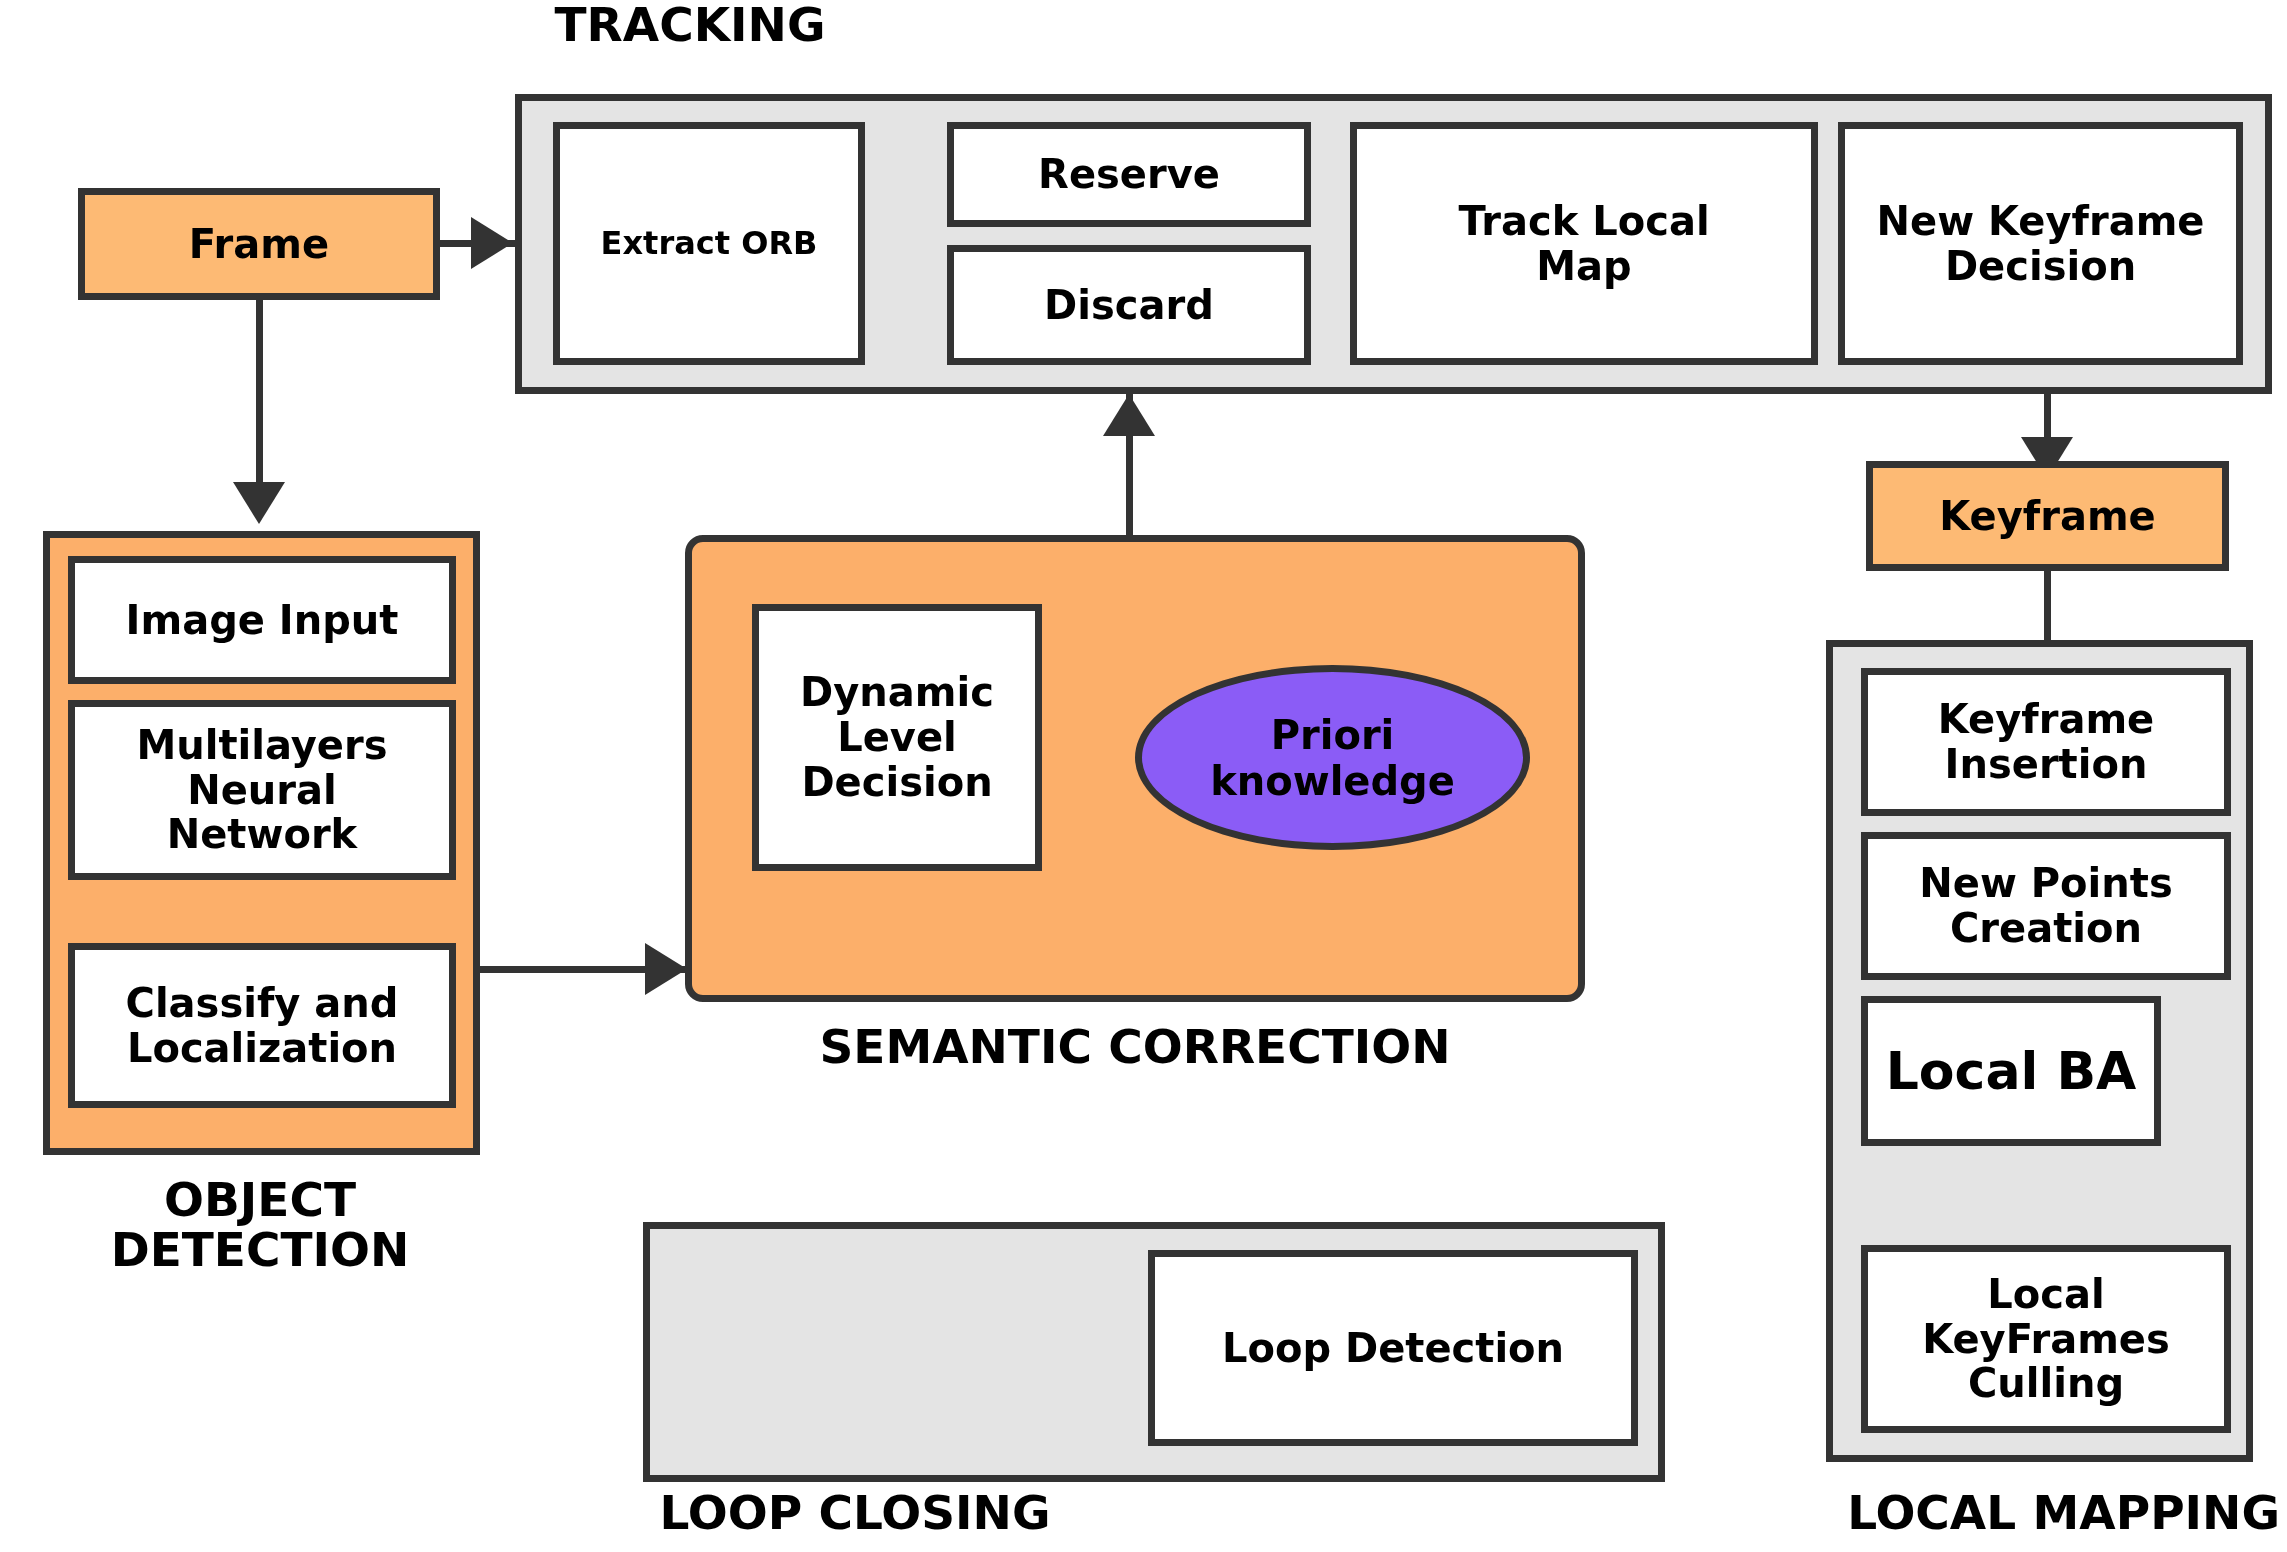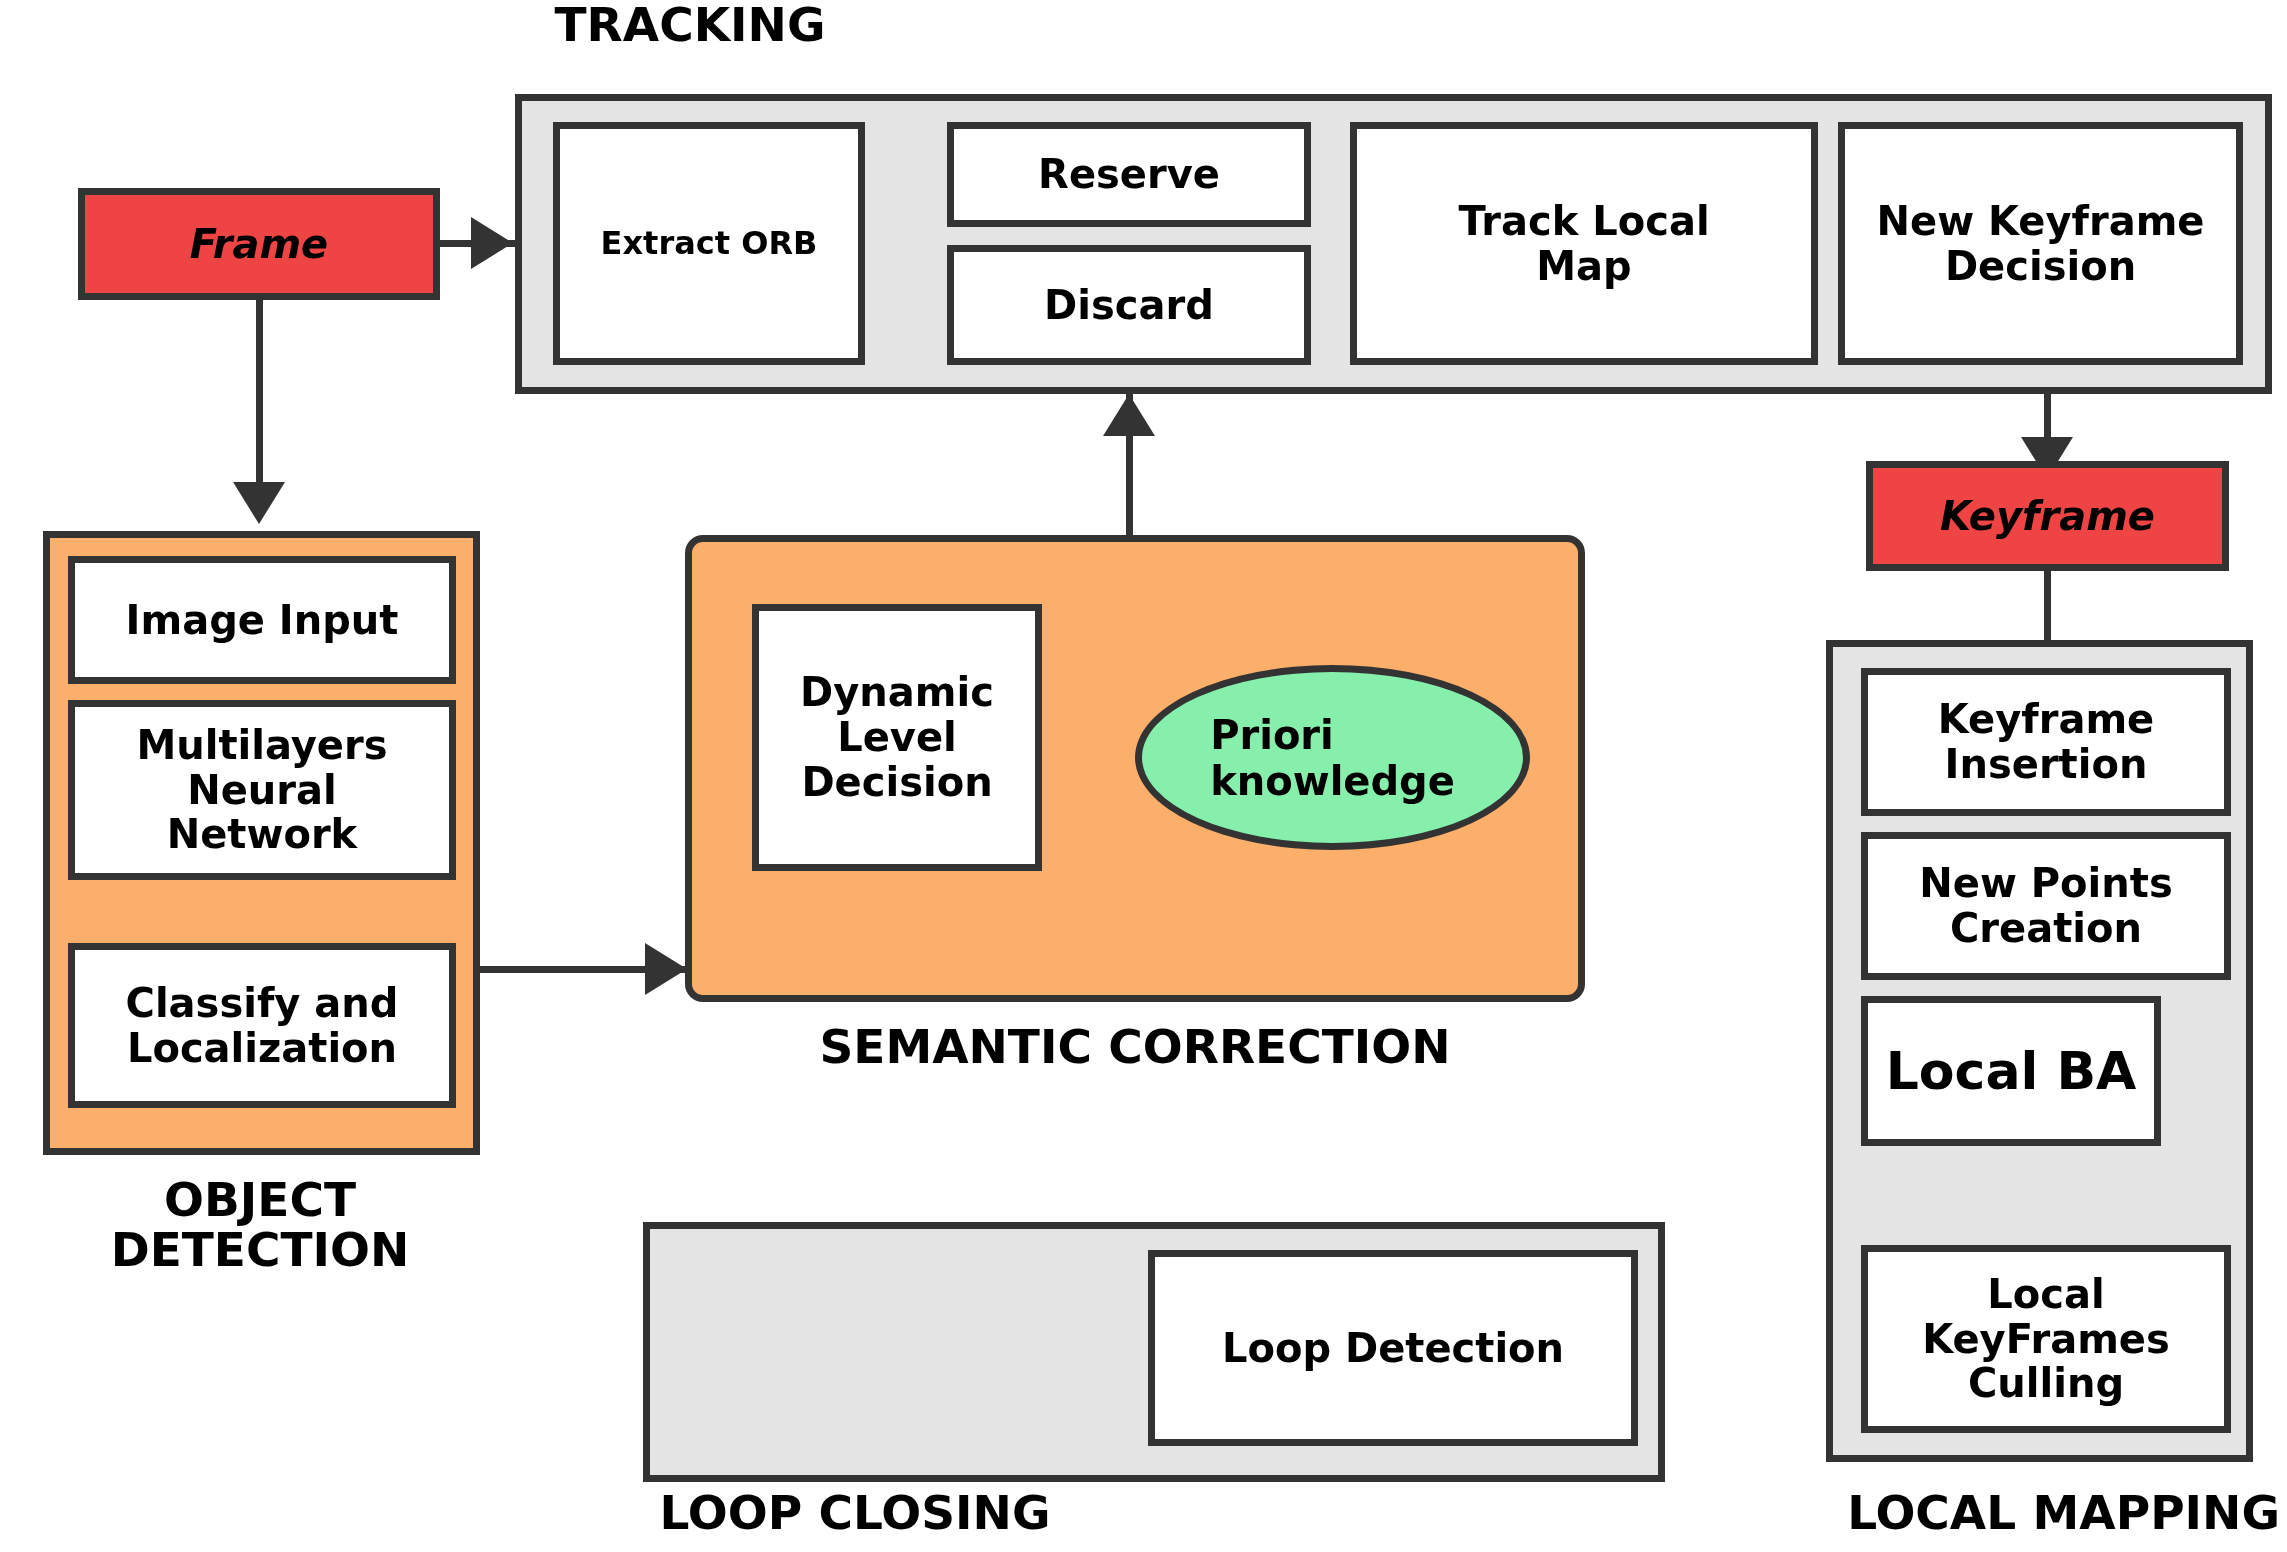--- a/index.html
+++ b/index.html
@@ -34,33 +34,32 @@
     display: flex;
     align-items: center;
     justify-content: center;
     text-align: center;
     font-weight: bold;
     color: #000000;
     line-height: 1.12;
     padding: 2px 4px;
   }
   .node.grey {
-    background: #ef4444;
-    font-style: italic;
+    background: #fdba74;
   }
   .ellipse {
     position: absolute;
     box-sizing: border-box;
-    background: #86efac;
+    background: #8b5cf6;
     border: 7px solid #333333;
     border-radius: 50%;
     display: flex;
     align-items: center;
     justify-content: center;
-    text-align: left;
+    text-align: center;
     font-weight: bold;
     color: #000000;
     line-height: 1.15;
   }
   .panel-title {
     position: absolute;
     font-weight: bold;
     color: #000000;
     text-align: center;
     line-height: 1.06;

